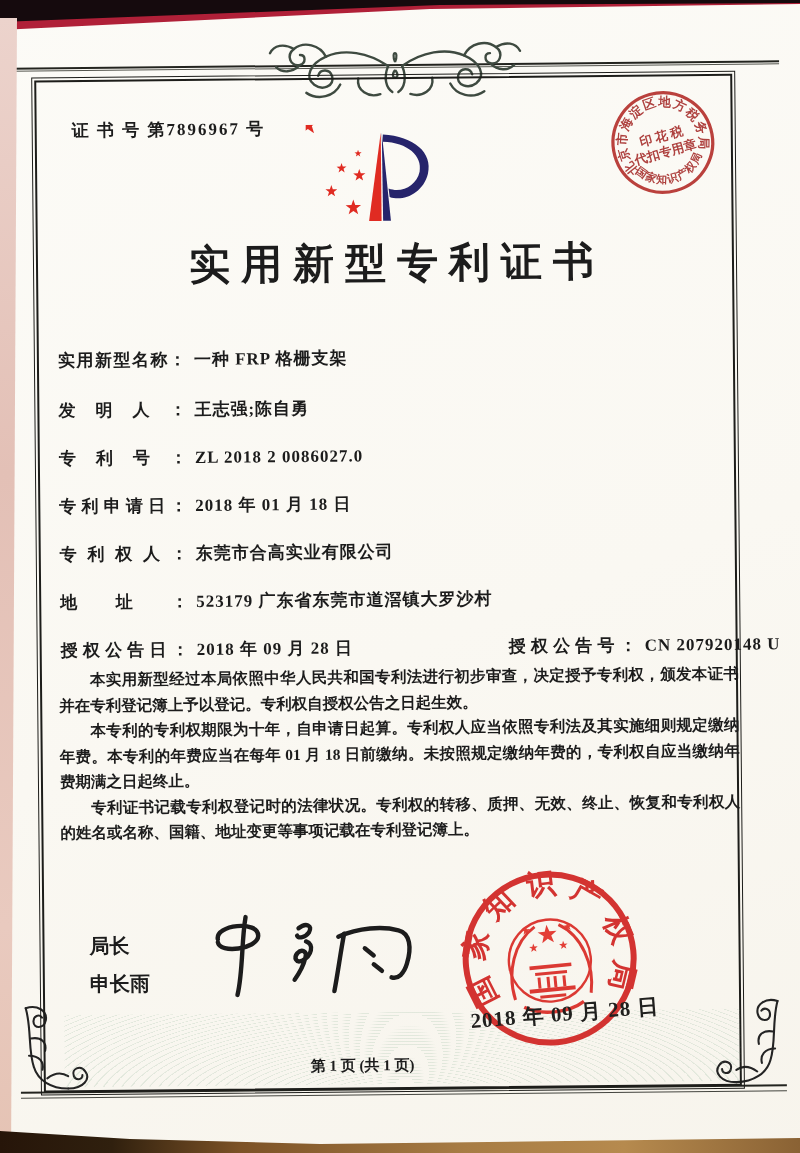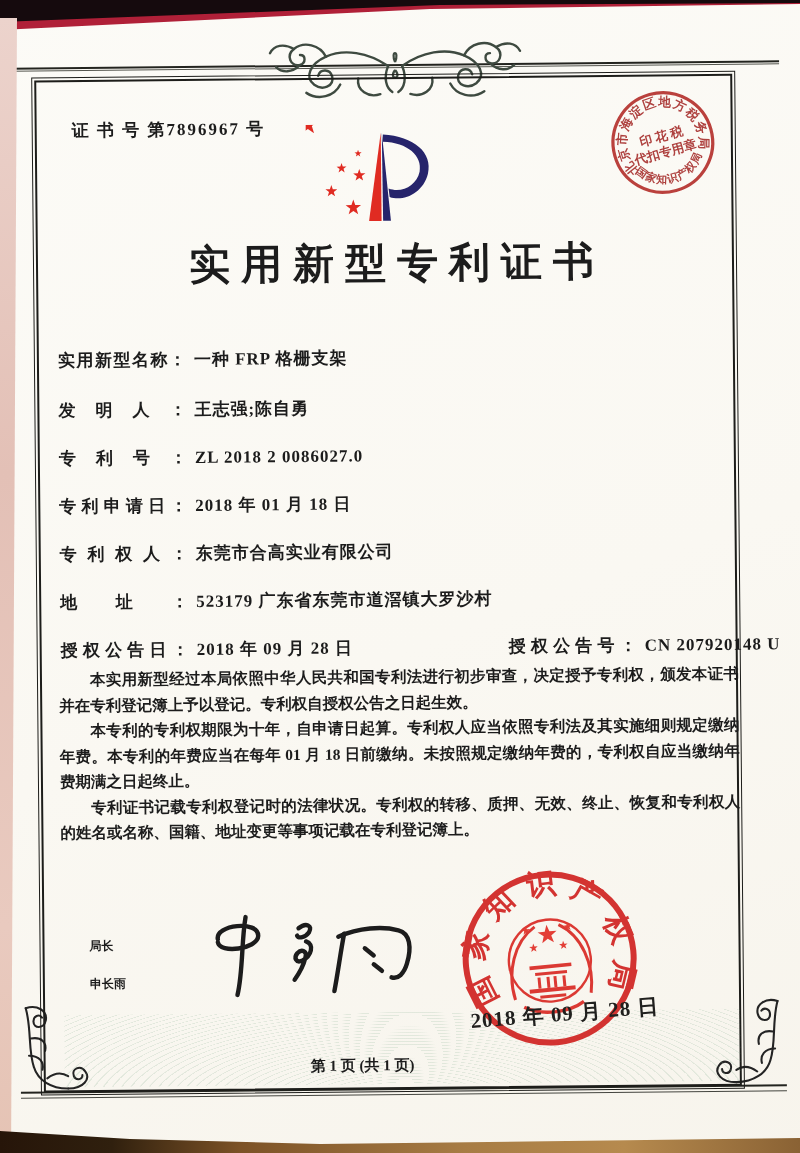--- a/index.html
+++ b/index.html
@@ -32,21 +32,21 @@
   
   .row{position:absolute;left:60px;font-size:17px;font-weight:600;white-space:nowrap;}
   .lbl{display:inline-block;width:128px;text-align:justify;text-align-last:justify;}
   .val{margin-left:8px;letter-spacing:1px;}
   .grant2{position:absolute;left:448px;top:0;}
   
   .paras{position:absolute;left:58px;top:664px;width:680px;
     font-size:15.5px;line-height:25.5px;font-weight:600;text-align:justify;}
   .paras p{margin:0;text-indent:2em;}
   
-  .signer{position:absolute;left:86px;top:924px;font-size:12px;font-weight:700;line-height:38px;}
+  .signer{position:absolute;left:86px;top:924px;font-size:20px;font-weight:700;line-height:38px;}
   .sig-svg{position:absolute;left:185px;top:892px;}
   
   .seal-svg{position:absolute;left:456px;top:870px;}
   .seal-date{position:absolute;left:466px;top:999px;width:250px;font-size:21px;font-weight:700;
     letter-spacing:1px;transform:rotate(-4deg);color:#20201e;}
   .stamp-svg{position:absolute;left:606px;top:84px;opacity:.92;}
   .footer{position:absolute;left:0;top:1056px;width:716px;text-align:center;
     font-size:15px;font-weight:600;}
   
   .guilloche{position:absolute;left:60px;right:64px;top:1012px;height:72px;opacity:.30;

